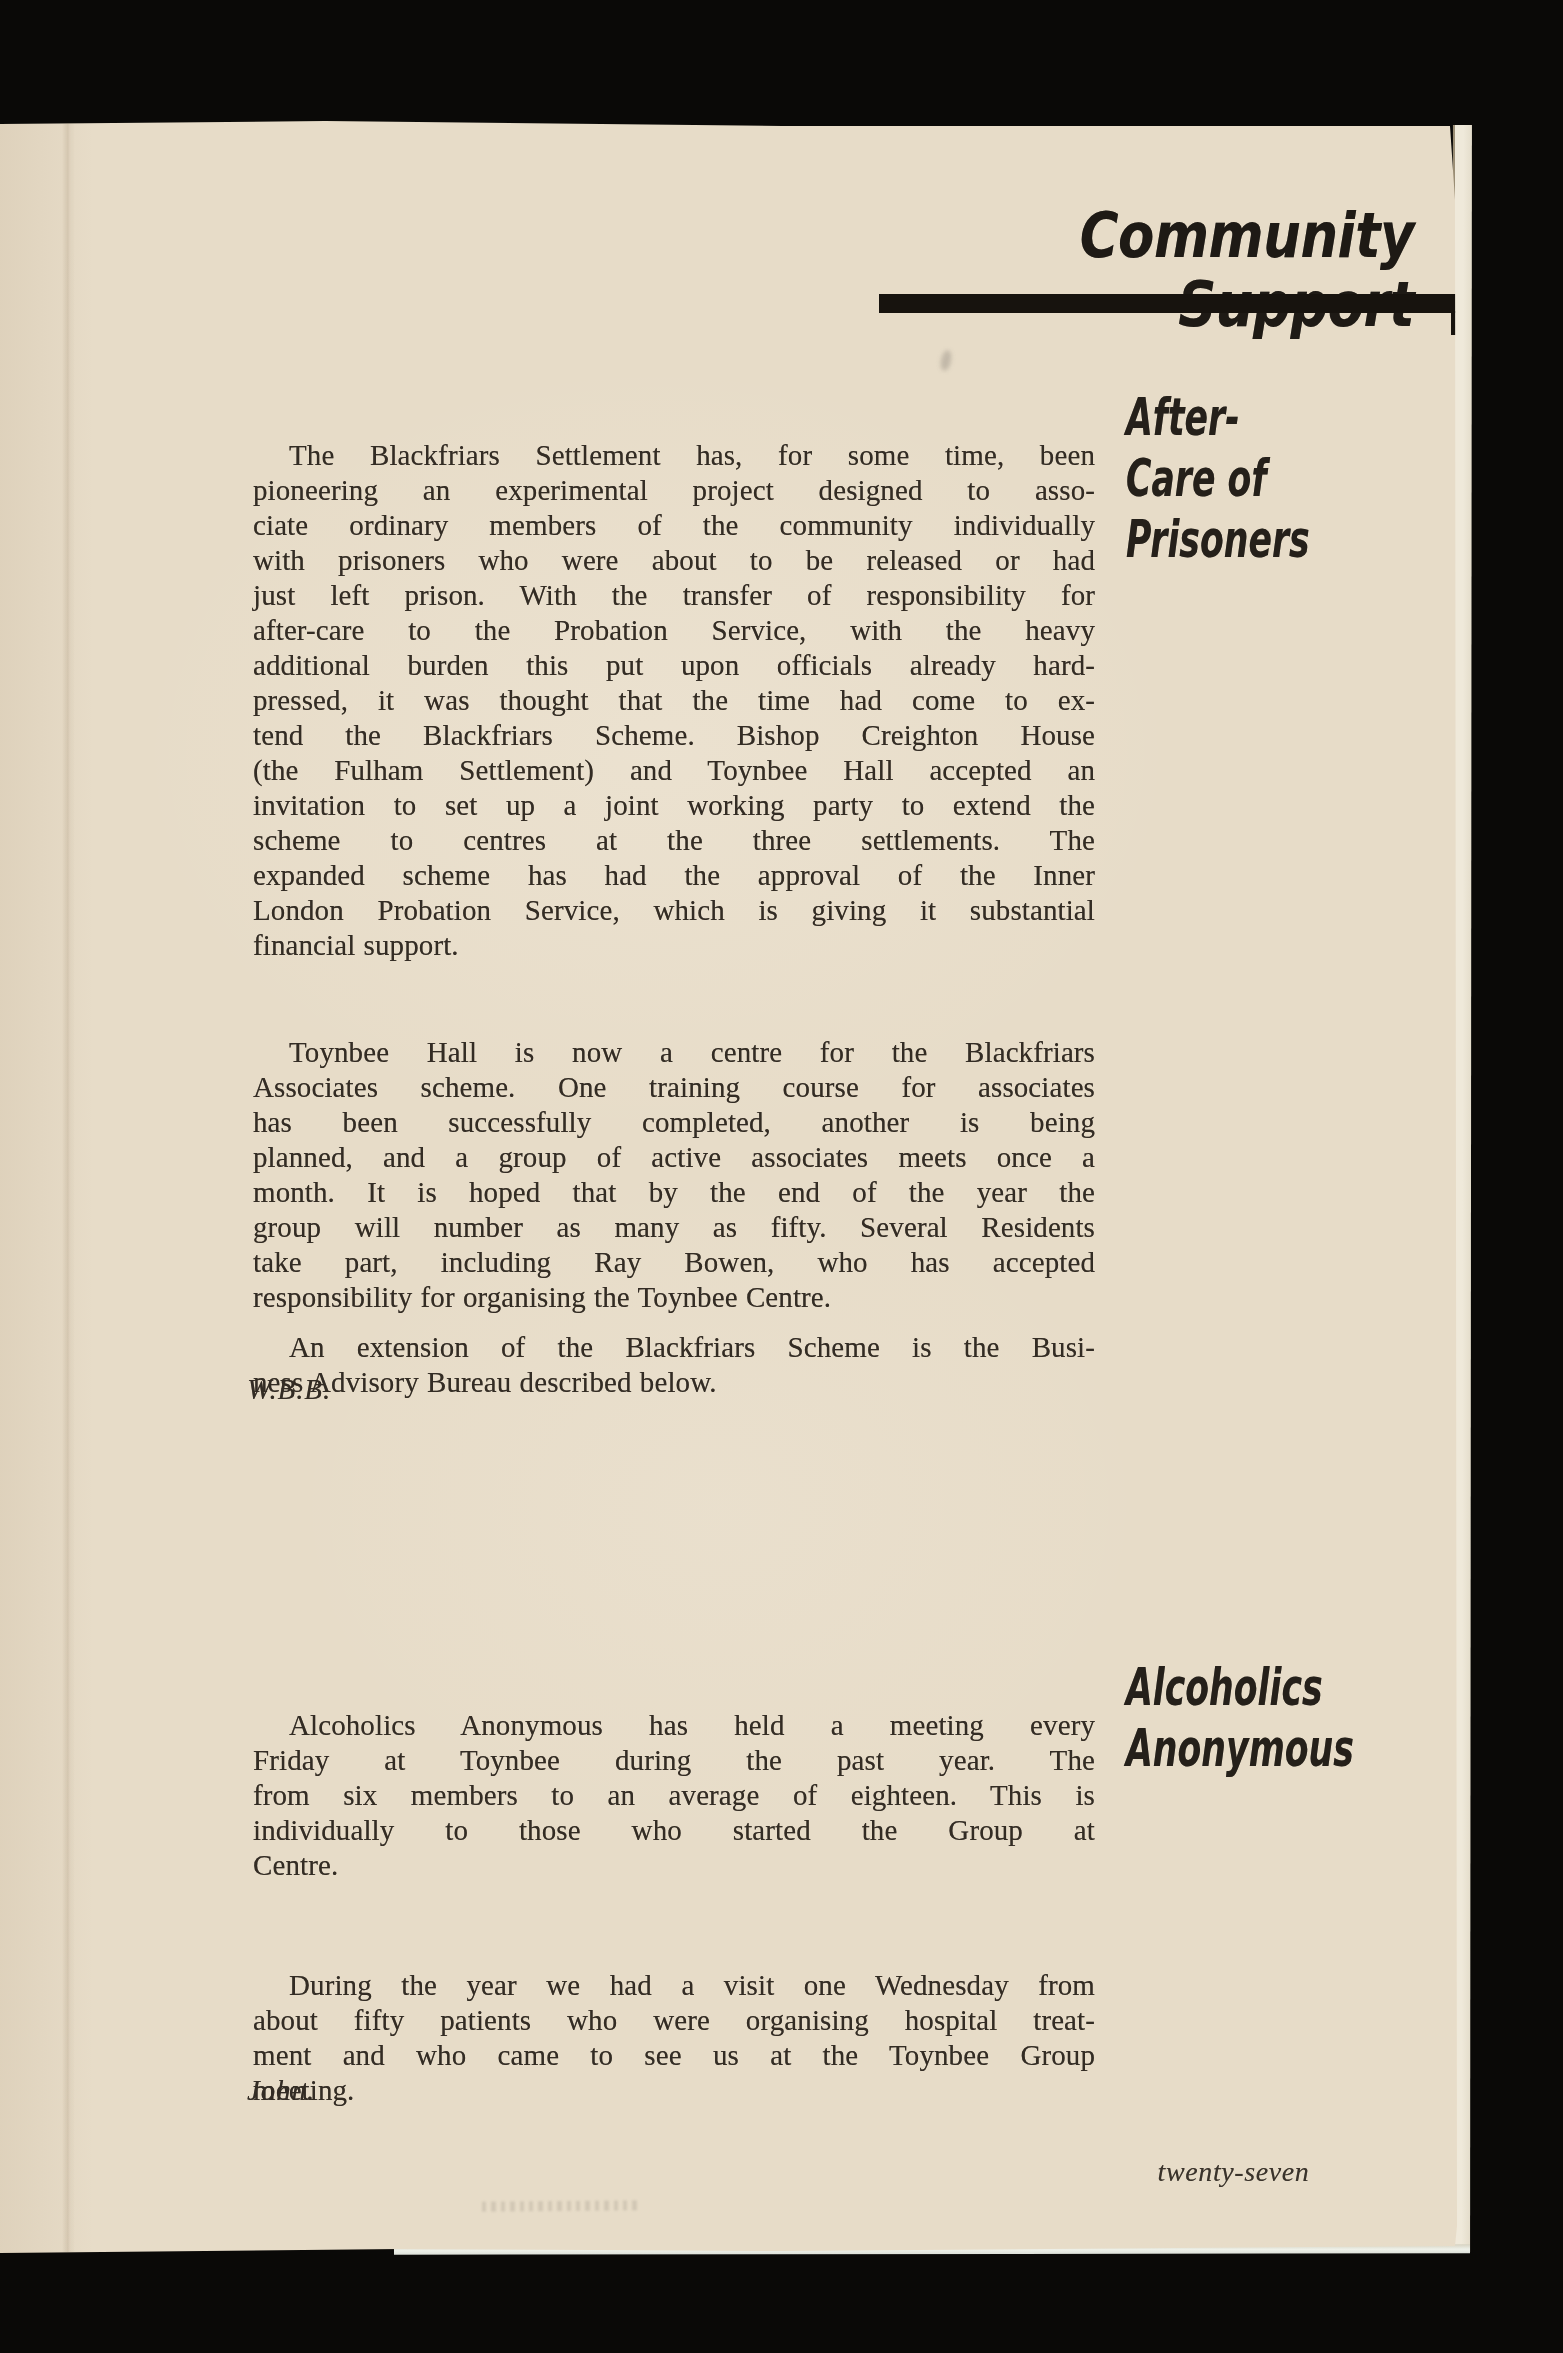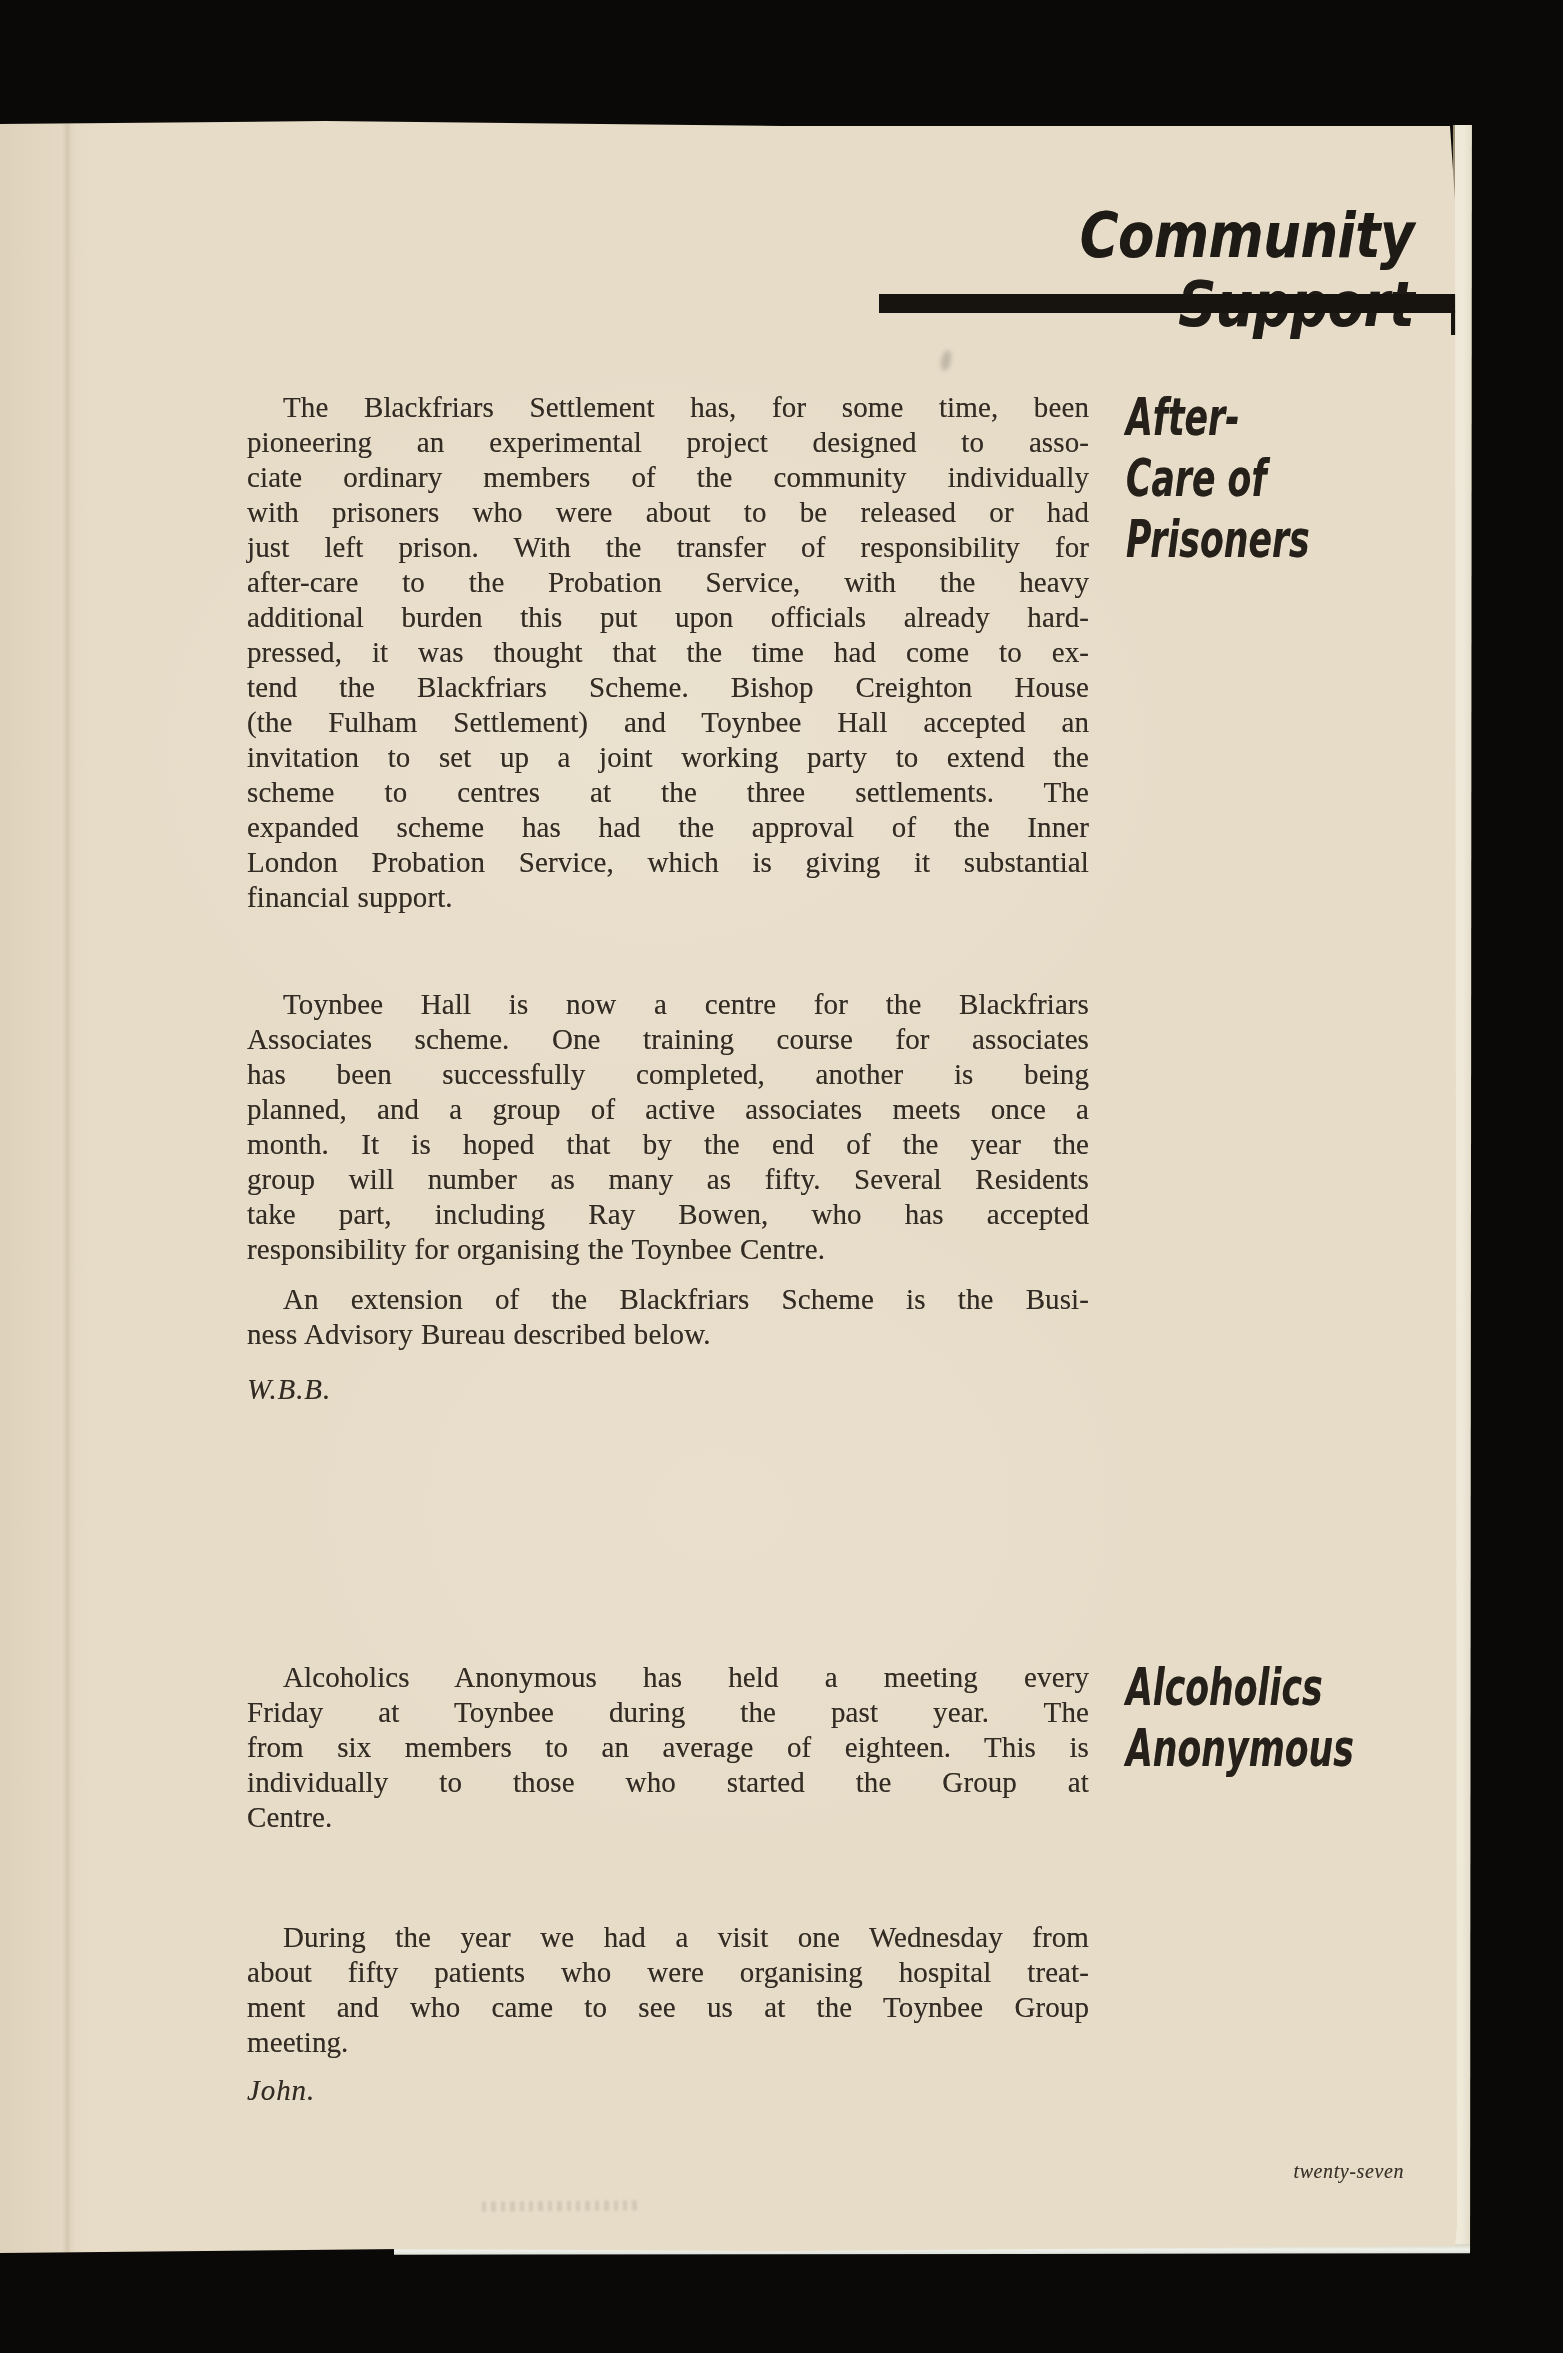--- a/index.html
+++ b/index.html
@@ -67,24 +67,25 @@
     position:absolute;left:879px;top:294px;width:578px;height:19.4px;
     background:#17130e;
   }
   .title-bar-tick{
     position:absolute;left:1451px;top:311px;width:6.9px;height:24px;
     background:#17130e;
   }
 
   
   .para{
-    position:absolute;left:247px;width:842px;
+    position:absolute;left:253px;width:842px;
     font-size:29px;line-height:35px;
     color:#332c24;letter-spacing:0.1px;word-spacing:0.9px;
     text-shadow:0 0 0.4px rgba(51,44,36,.55);
+    margin-top:48px;
   }
   .line{text-align:justify;text-align-last:justify;text-justify:inter-word;}
   .line.last{text-align-last:left;}
   .line.indent{text-indent:36px;}
 
   .p1{top:390px}
   .p2{top:987px}
   .p3{top:1282px}
   .p4{top:1660px}
   .p5{top:1920px}
@@ -106,22 +107,22 @@
     font-size:51px;line-height:61px;
     color:#25201a;
     transform:scaleX(.68);transform-origin:0 0;
     text-shadow:0 0 0.6px rgba(37,32,26,.45);
   }
   .side-heading .line{text-align:left;text-align-last:auto;text-indent:0}
   .sh1{top:387px}
   .sh2{top:1657px}
 
   .page-number{
-    position:absolute;left:1063px;top:2155px;width:341px;text-align:right;
-    font-style:italic;font-size:20px;line-height:33px;letter-spacing:0.6px;
+    position:absolute;left:1063px;top:2155px;width:341px;text-align:center;
+    font-style:italic;font-size:28px;line-height:33px;letter-spacing:0.6px;
     color:#3a332b;
     text-shadow:0 0 0.4px rgba(58,51,43,.5);
   }
 </style>
 </head>
 <body>
 
 <div class="fore-edge-right"></div>
 <div class="fore-edge-bottom"></div>
 

